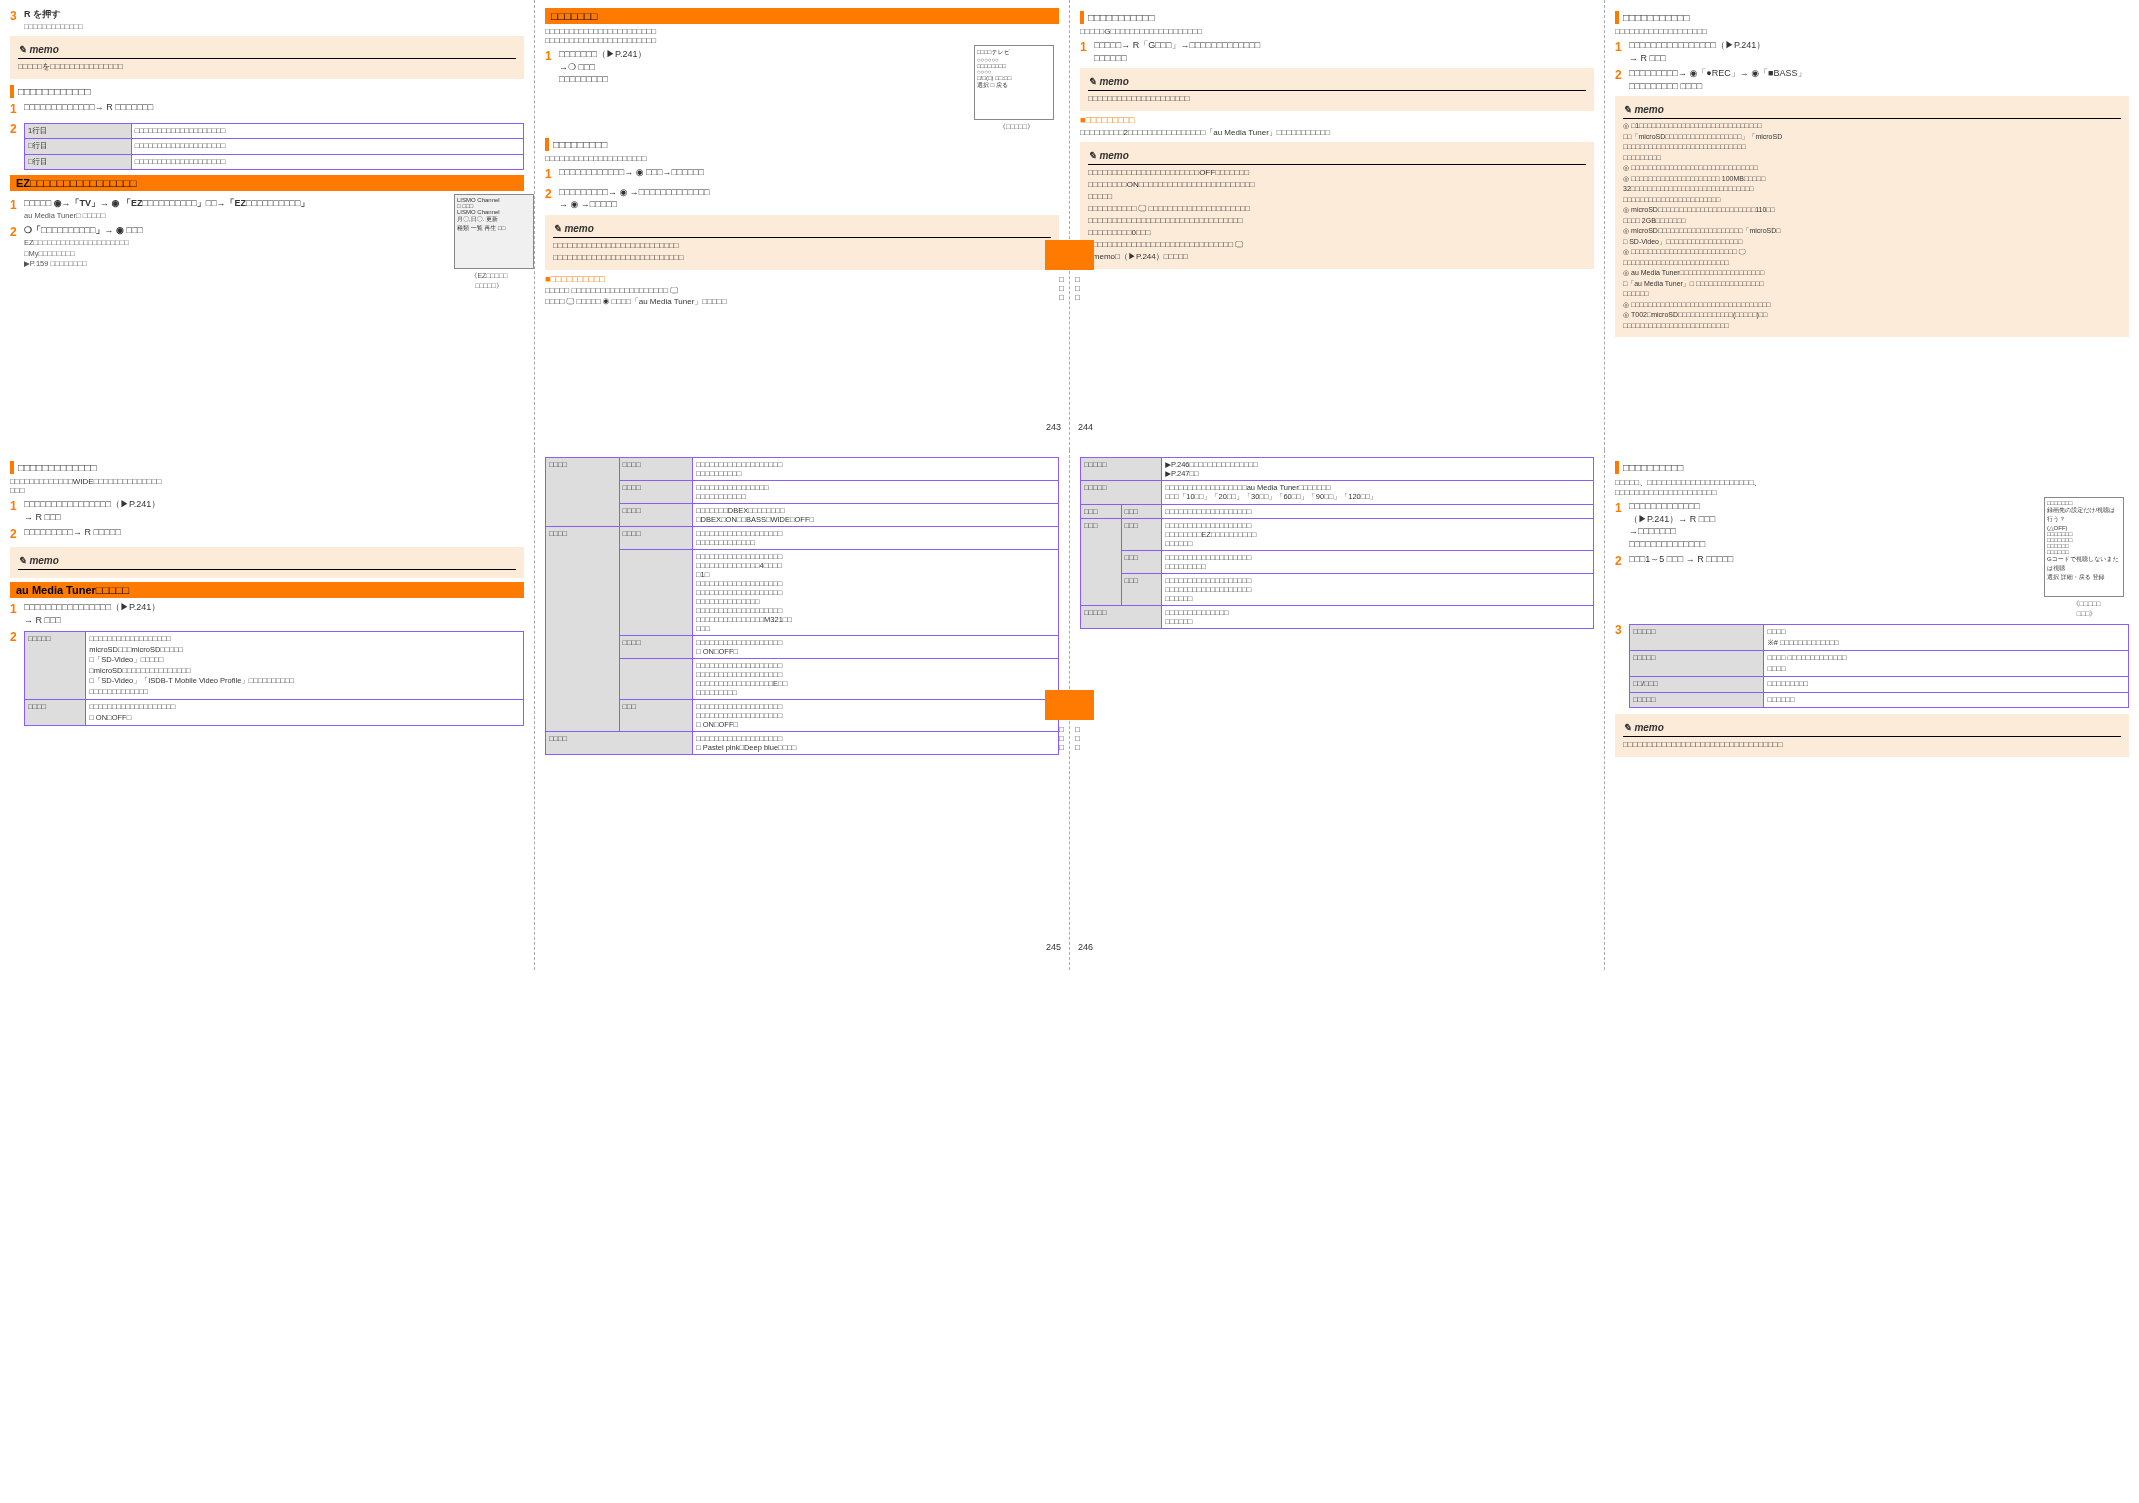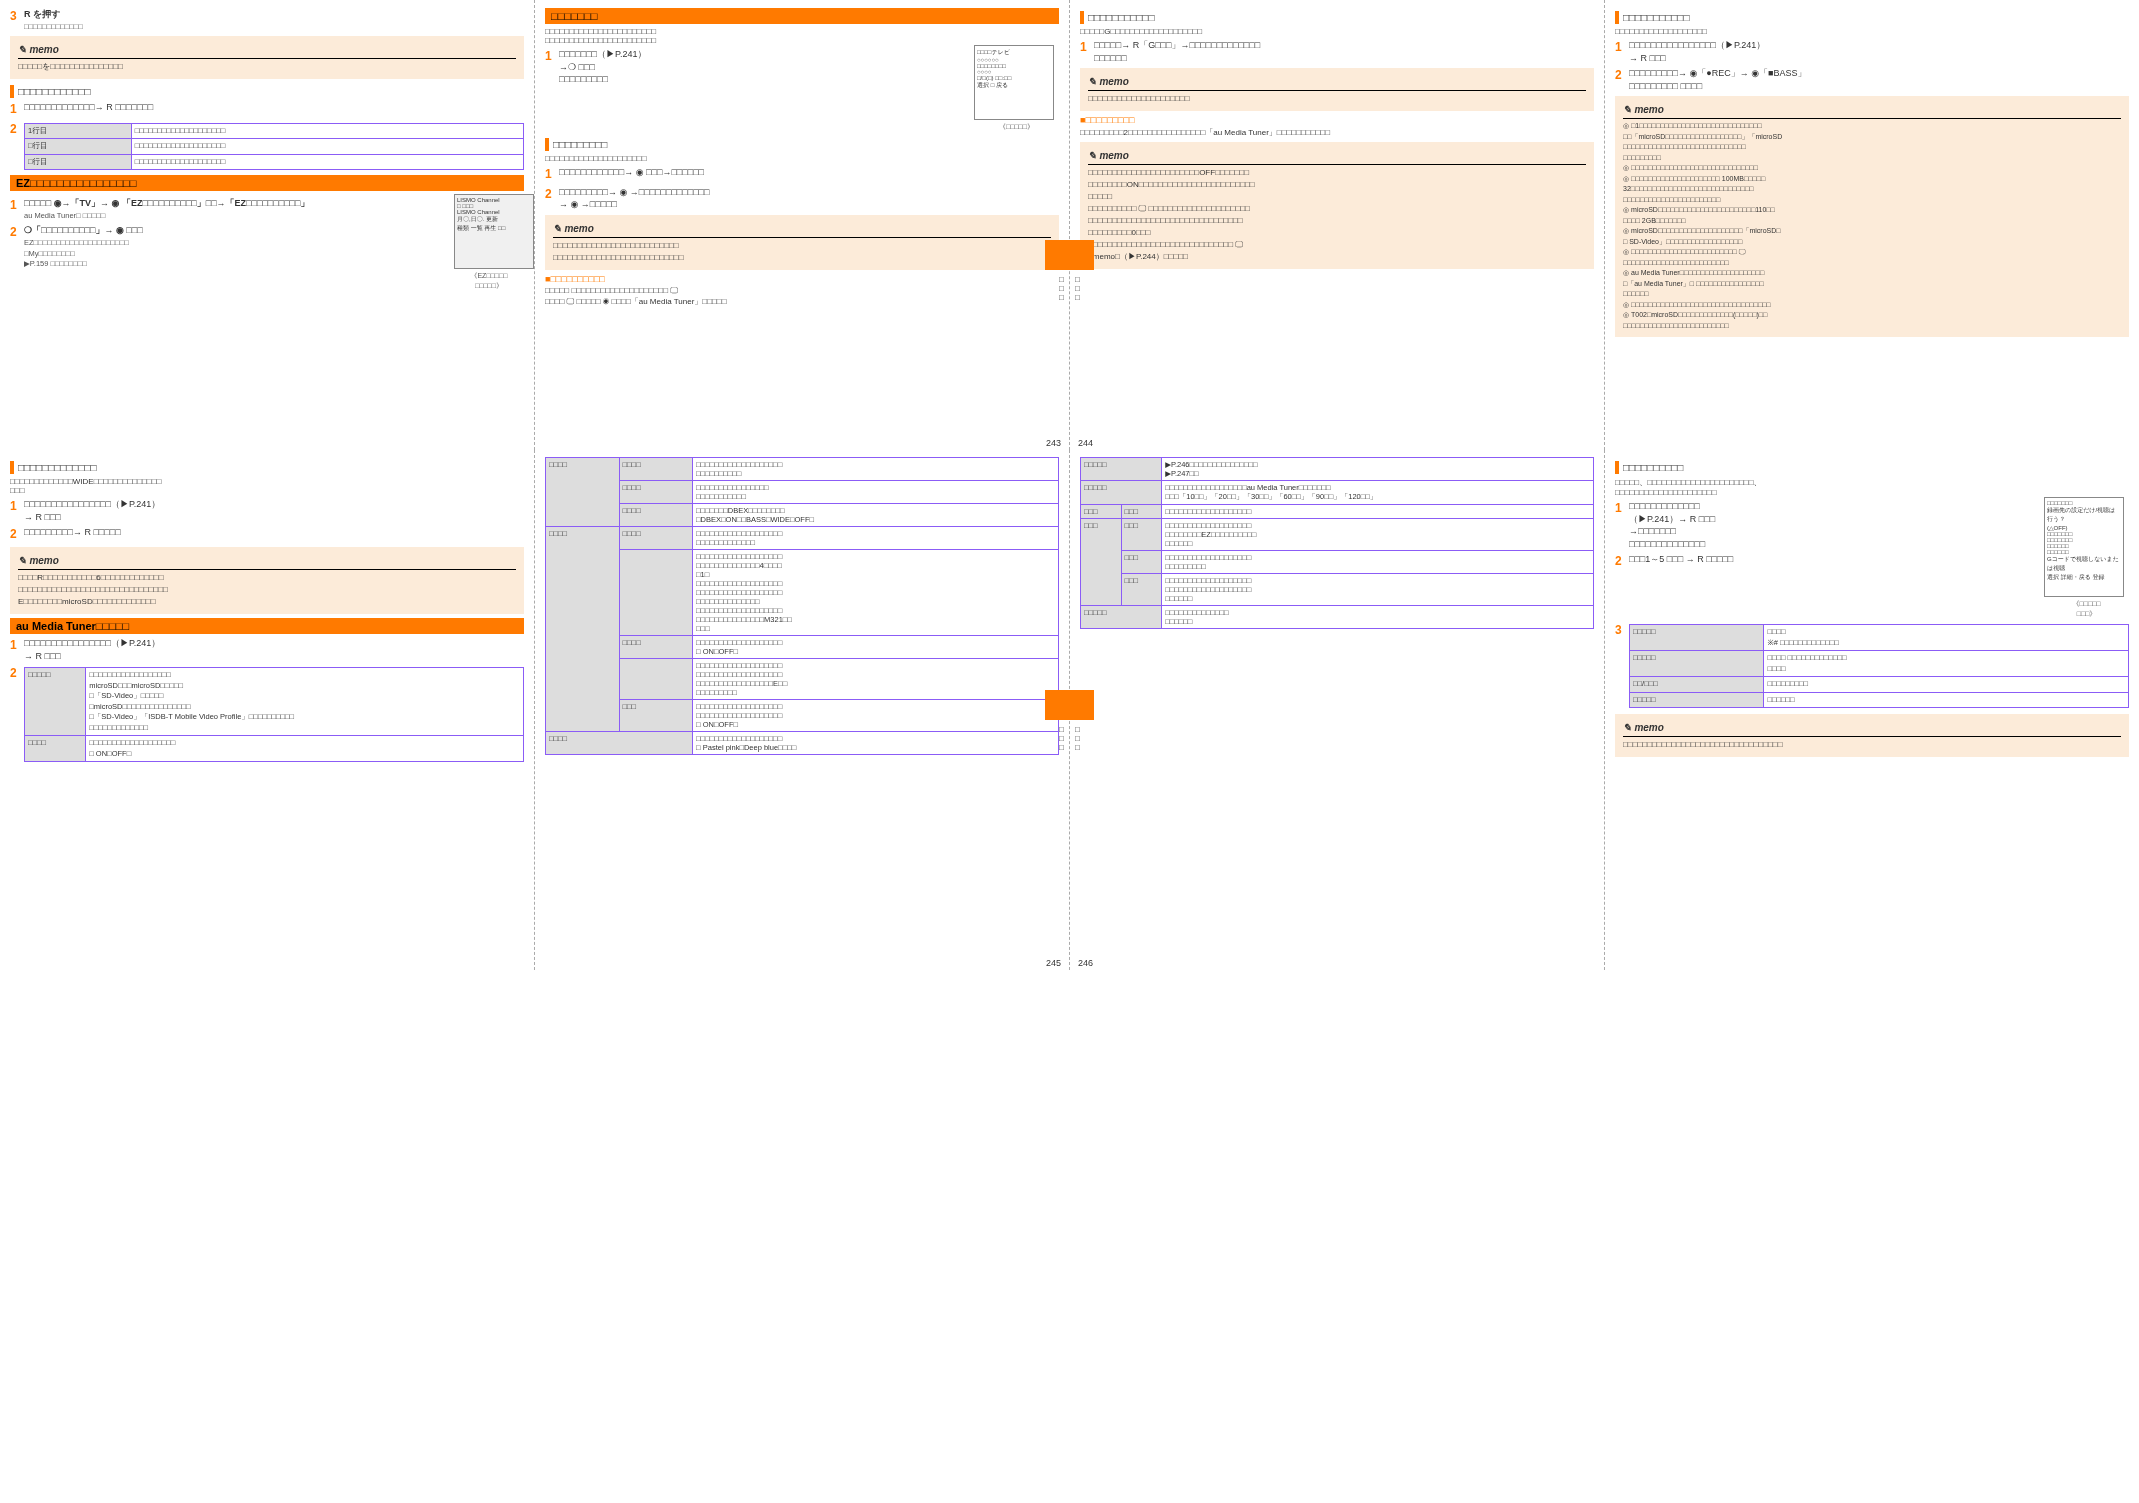--- a/index.html
+++ b/index.html
@@ -103,21 +103,21 @@
   }
   .tbl td, .tbl th {
     border: 1px solid #8b5cf6;
     padding: 2px 3px;
     vertical-align: top;
     text-align: left;
   }
   .tbl .hd { background: #ddd; }
   .page-num {
     position: absolute;
-    bottom: 2px;
+    bottom: 18px;
     font-size: 9px;
     color: #333;
   }
   .pn-r { right: 8px; }
   .pn-l { left: 8px; }
   .screenshot {
     border: 1px solid #888;
     background: #f0f0f0;
     width: 80px;
     height: 75px;
@@ -346,23 +346,20 @@
         <div class="step-body" style="white-space:pre-line">□□□□□□□□□□□□□□□□（▶P.241）
 → R □□□</div>
       </div>
     <div class="step">
         <div class="step-num">2</div>
         <div class="step-body">□□□□□□□□□→ R □□□□□</div>
       </div>
 
     <div class="memo-box">
       <div class="memo-header">memo</div>
-      <div style="white-space:pre-line">□□□□R□□□□□□□□□□□6□□□□□□□□□□□□□
-□□□□□□□□□□□□□□□□□□□□□□□□□□□□□□□
-E□□□□□□□□microSD□□□□□□□□□□□□□</div>
     </div>
 
     <div class="section-bar">au Media Tuner□□□□□</div>
     <div class="step">
         <div class="step-num">1</div>
         <div class="step-body" style="white-space:pre-line">□□□□□□□□□□□□□□□□（▶P.241）
 → R □□□</div>
       </div>
     <div class="step">
         <div class="step-num">2</div>

